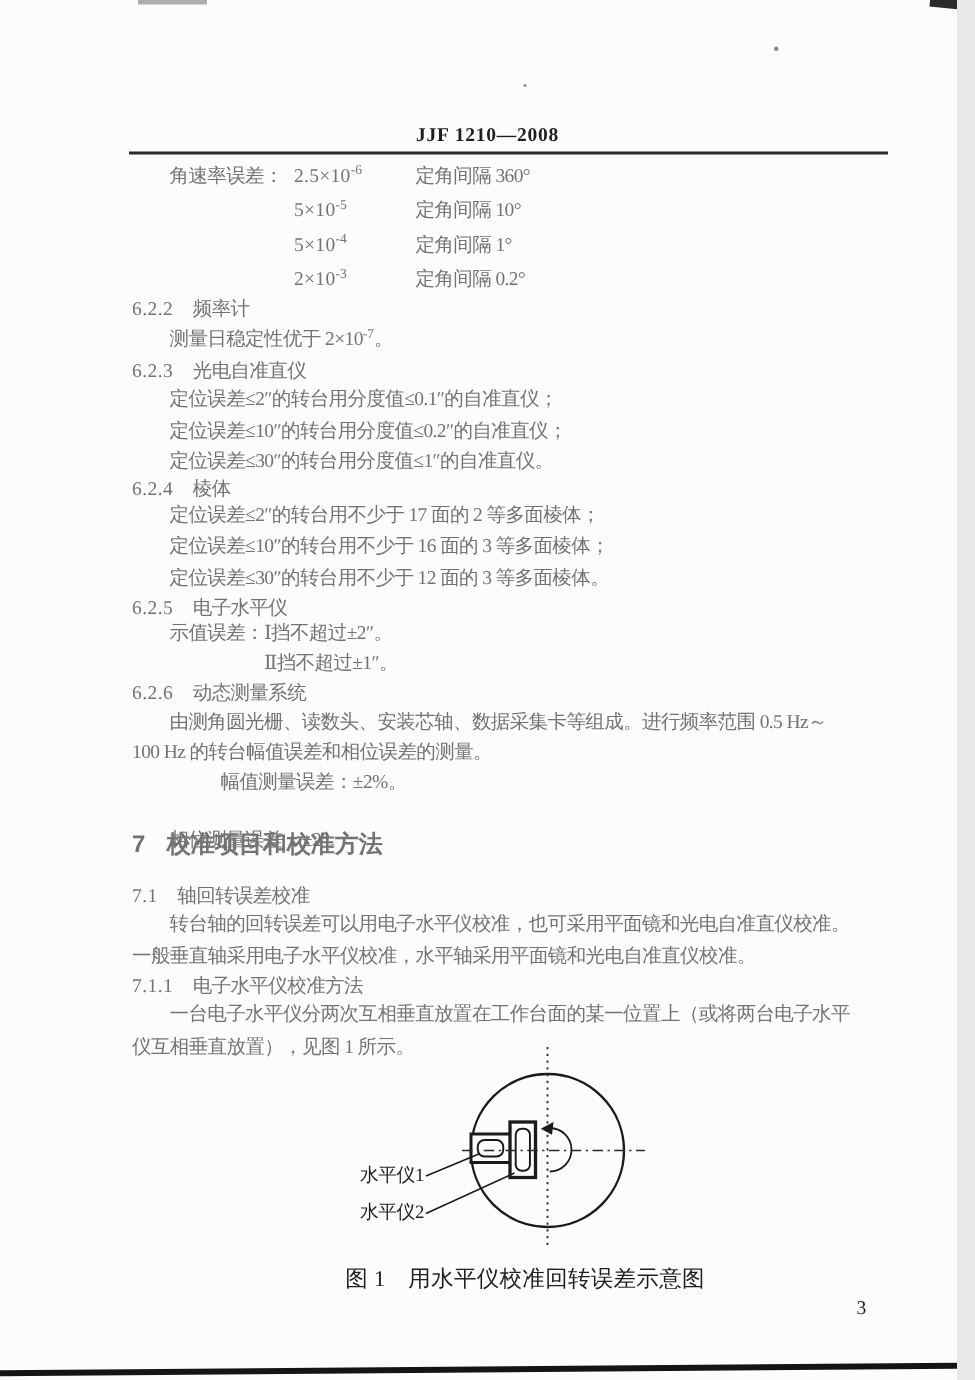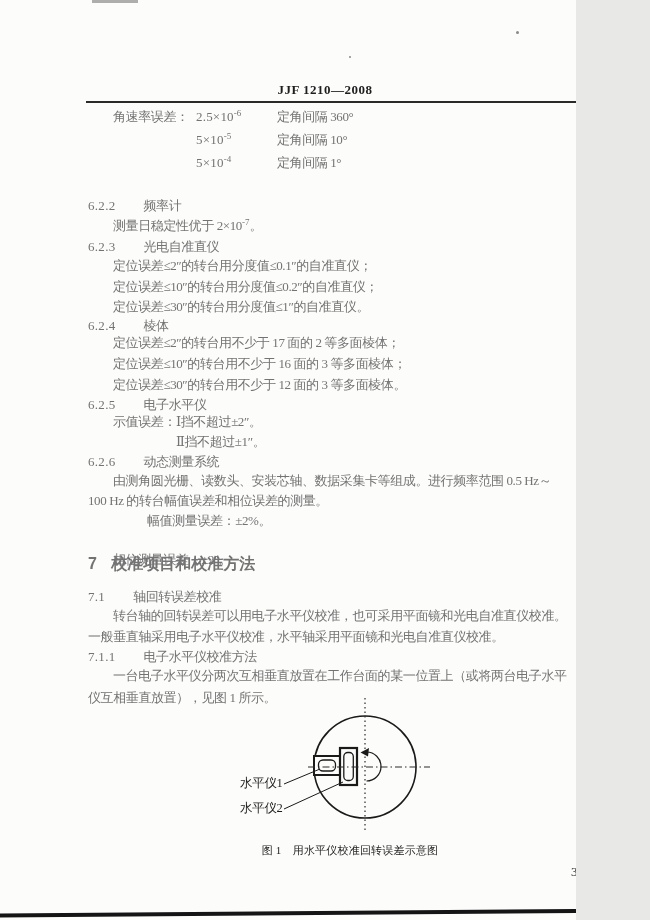--- a/index.html
+++ b/index.html
@@ -1,27 +1,27 @@
 <!DOCTYPE html>
 <html><head>
 <meta charset="utf-8">
 <style>
   html,body{margin:0;padding:0;}
   body{width:650px;height:920px;background:#e8e8e6;font-family:"Liberation Serif","DejaVu Serif",serif;}
-  .page{position:relative;width:576px;height:920px;background:#fcfcfb;overflow:hidden;color:#1e1e1e;}
+  .page{position:relative;width:638px;height:920px;background:#fcfcfb;overflow:hidden;color:#1e1e1e;}
   .ln{position:absolute;font-size:13px;line-height:15px;letter-spacing:-0.4px;white-space:nowrap;color:#737373;}
   .header{position:absolute;top:82px;left:0;width:650px;text-align:center;font-size:13px;font-weight:bold;letter-spacing:0.5px;}
   .header-rule{position:absolute;top:101px;left:86px;width:506px;height:2px;background:#2a2a2a;}
-  .secnum{display:inline-block;margin-right:28px;letter-spacing:0.3px;}
+  .secnum{display:inline-block;margin-right:13px;letter-spacing:0.3px;}
   .collabel{display:inline-block;width:83px;}
   .colvalue{display:inline-block;width:81px;letter-spacing:0.2px;}
   .sp{font-size:9px;position:relative;top:-5px;letter-spacing:0;}
   .chapter{font-family:"Liberation Sans","DejaVu Sans",sans-serif;font-weight:bold;font-size:16px;letter-spacing:0;}
   .chapter .secnum{margin-right:14px;}
-  .caption{position:absolute;top:843px;left:120px;width:460px;text-align:center;font-size:11px;letter-spacing:0.2px;white-space:nowrap;}
+  .caption{position:absolute;top:843px;left:120px;width:460px;text-align:center;font-size:15px;letter-spacing:0.2px;white-space:nowrap;}
   .pagenum{position:absolute;top:864px;left:571px;font-size:13px;}
   .fig{position:absolute;top:690px;left:230px;}
   .fig text{font-size:12.5px;font-family:"Liberation Serif","DejaVu Serif",serif;fill:#1e1e1e;letter-spacing:-0.3px;}
   .bottom-line{position:absolute;top:911px;left:-6px;width:664px;height:4px;background:#141414;transform:rotate(-0.45deg);}
   .speck{position:absolute;background:#8a8a8a;border-radius:50%;}
   .streak-top{position:absolute;top:0;left:92px;width:46px;height:3px;background:#9a9a98;opacity:0.8;}
   .corner-mark{position:absolute;top:-3px;left:620px;width:32px;height:9px;background:#2b2b2b;transform:rotate(6deg);}
 </style>
 </head>
 <body>
@@ -37,20 +37,23 @@
   <div class="header-rule"></div>
 
   <div class="ln" style="top:109px;left:113px;">
     <span class="collabel">角速率误差：</span><span class="colvalue"><span>2.5×10</span><span class="sp">-6</span></span><span>定角间隔 360°</span>
   </div>
   <div class="ln" style="top:132px;left:113px;">
     <span class="collabel"></span><span class="colvalue"><span>5×10</span><span class="sp">-5</span></span><span>定角间隔 10°</span>
   </div>
   <div class="ln" style="top:155px;left:113px;">
     <span class="collabel"></span><span class="colvalue"><span>5×10</span><span class="sp">-4</span></span><span>定角间隔 1°</span>
+  </div>
+  <div class="ln" style="top:178px;left:113px;">
+    <span class="collabel"></span><span class="colvalue"><span>2×10</span><span class="sp">-3</span></span><span>定角间隔 0.2°</span>
   </div>
 
   <div class="ln" style="top:198px;left:88px;">
     <span class="secnum">6.2.2</span><span>频率计</span>
   </div>
   <div class="ln" style="top:218px;left:113px;">
     <span>测量日稳定性优于 2×10</span><span class="sp">-7</span><span>。</span>
   </div>
 
   <div class="ln" style="top:239px;left:88px;">

